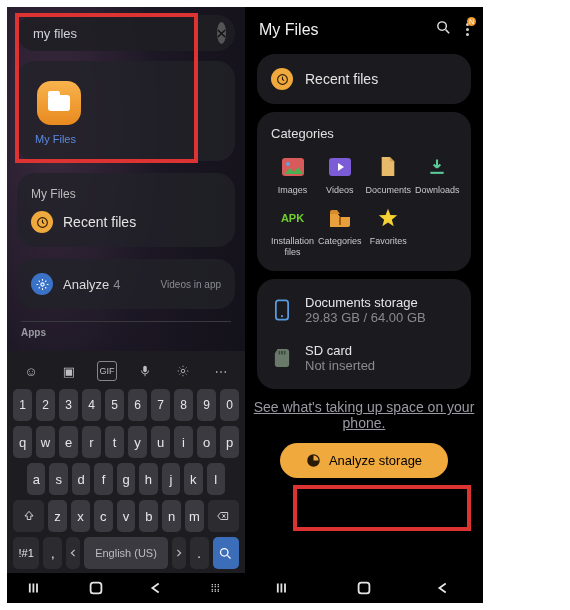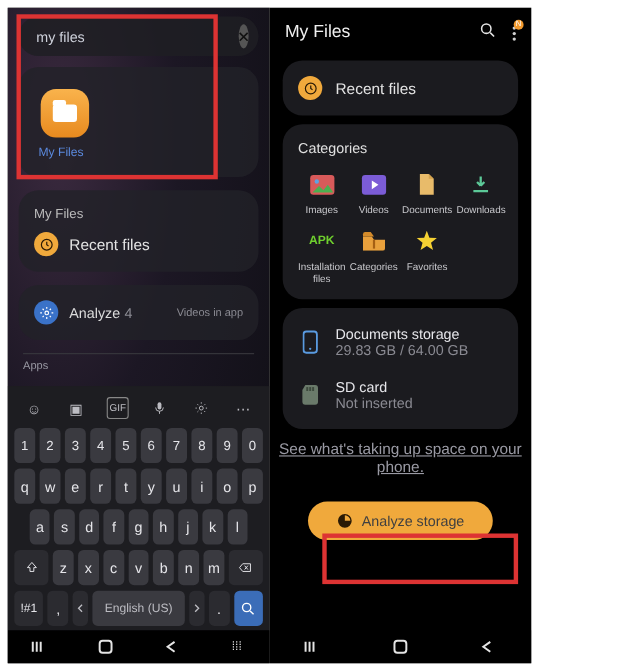--- a/index.html
+++ b/index.html
@@ -71,21 +71,21 @@
   .section-head { font-size:12px; color:#bdbdbd; margin-bottom:10px; }
   .row { display:flex; align-items:center; gap:10px; }
   .dot-icon { width:22px; height:22px; border-radius:50%; background:#f0a93c; display:flex; align-items:center; justify-content:center;}
   .dot-icon svg { width:13px; height:13px; }
   .settings-card { display:flex; align-items:center; justify-content:space-between; }
   .settings-left { display:flex; align-items:center; gap:10px; }
   .blue-chip { width:22px; height:22px; border-radius:50%; background:#3a72c8; display:flex; align-items:center; justify-content:center; color:#fff; }
   .settings-text { font-size:13px; color:#dcdcdc; }
   .settings-text .cnt { color:#8a8a92; margin-left:4px;}
   .search-in-app { font-size:10px; color:#8a8a92; }
-  .apps-bar { margin: 6px 14px 0; font-size:10px; color:#9a9aa4; border-top:1px solid #38383e; padding-top:5px;}
+  .apps-bar { margin: 6px 14px 0; font-size:10px; color:#9a9aa4; border-top:1px solid #38383e; padding-top:5px;font-weight:bold;}
   
   .hl-red { position:absolute; border:4px solid #d33; z-index:20; }
   
   .keyboard {
     position:absolute; bottom:0; left:0; right:0;
     background:#1d1d21;
     padding: 6px 4px 2px;
     z-index:3;
   }
   .kb-toolbar { display:flex; justify-content:space-between; padding:4px 10px 6px; }
@@ -130,23 +130,23 @@
   .cat-item { display:flex; flex-direction:column; align-items:center; gap:6px; }
   .cat-icon { width:26px; height:24px; display:flex; align-items:center; justify-content:center; }
   .cat-label { font-size:9px; color:#c8c8cc; text-align:center; line-height:1.2; }
   .storage-row { display:flex; align-items:center; gap:12px; padding:4px 0;}
   .st-icon { width:22px; height:22px; display:flex; align-items:center; justify-content:center;}
   .st-main { font-size:13px; color:#e6e6ea;}
   .st-sub { font-size:13px; color:#8a8a92;}
   .analyze-wrap { text-align:center; margin-top:10px;}
   .analyze-hint { font-size:14px; color:#9a9aa4; text-decoration:underline; }
   .analyze-btn {
-    margin: 24px auto 0;
+    margin: 12px auto 0;
     background:#f0a93c;
-    color:#404040;
+    color:#000000;
     border:none; border-radius:22px;
     padding: 10px 26px;
     font-size:13px; font-weight:500;
     display:inline-flex; align-items:center; gap:8px;
   }
   .right .navbar { background:#000; }
   .nav-btn svg { width:18px; height:14px; }
 
 </style>
 </head>

